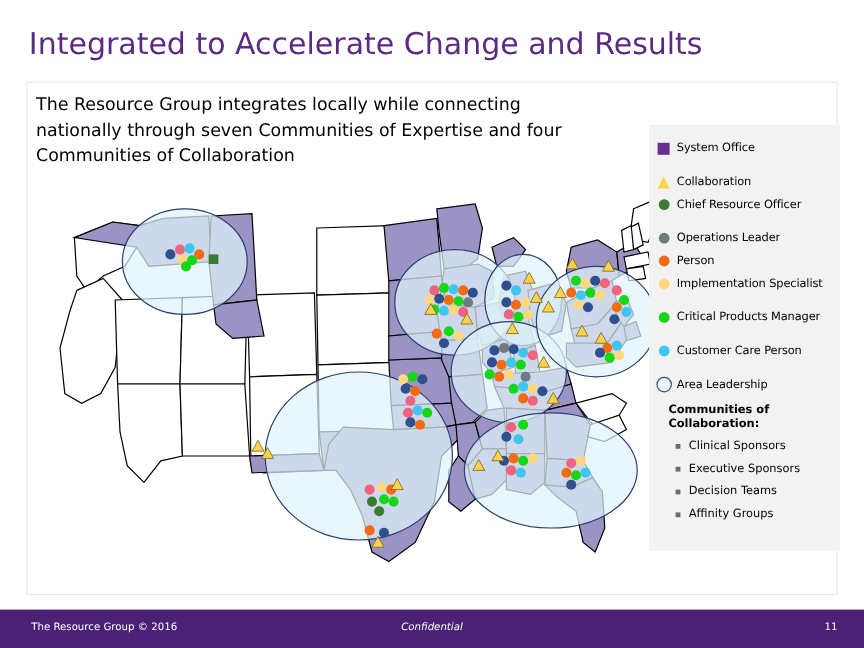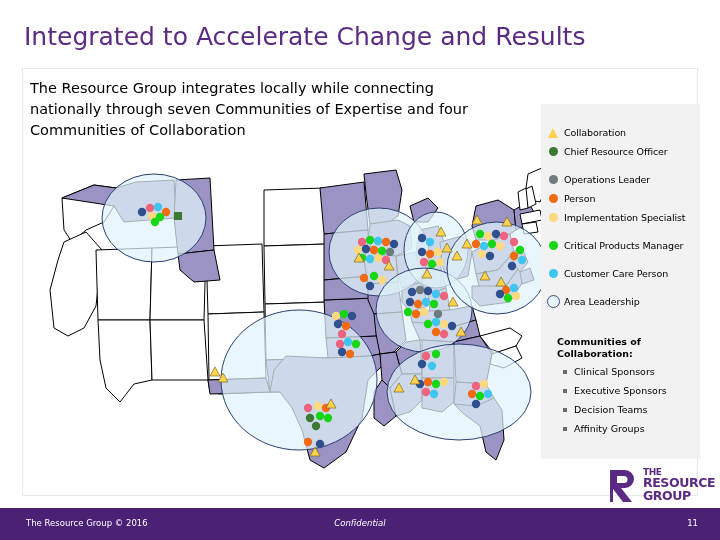--- a/index.html
+++ b/index.html
@@ -427,20 +427,26 @@
         <polygon points="386,254 391,245 396,254" fill="#FFD24D" stroke="#7a6a20" stroke-width="0.7"></polygon>
         <polygon points="370,262 375,253 380,262" fill="#FFD24D" stroke="#7a6a20" stroke-width="0.7"></polygon>
       </g>
     </svg>
   </div>
 
   <div id="legend-panel">
 
     <div class="legend-list">
 
+      <div class="legend-row">
+        <span class="legend-mark">
+            <span class="sq" style="background:#6A2D91"></span>
+          </span>
+        <span class="legend-label">System Office</span>
+      </div>
 
       <div class="legend-row gap">
         <span class="legend-mark">
             <span class="tri"></span>
           </span>
         <span class="legend-label">Collaboration</span>
       </div>
 
       <div class="legend-row">
         <span class="legend-mark">
@@ -510,33 +516,20 @@
         <span class="collab-text">Decision Teams</span>
       </div>
       <div class="collab-item">
         <span class="collab-bullet"></span>
         <span class="collab-text">Affinity Groups</span>
       </div>
     </div>
 
   </div>
 
-  <div id="logo">
-    <div id="logo-r">
-      <svg viewBox="0 0 32 34" width="32" height="34" xmlns="http://www.w3.org/2000/svg">
-        <path d="M2 2 h15 a9 9 0 0 1 0 18 h-4 l11 14 h-9 L5 21 V34 H2 Z" fill="#5B2A82"></path>
-        <path d="M9 8 h7 a3.5 3.5 0 0 1 0 7 H9 Z" fill="#ffffff"></path>
-      </svg>
-    </div>
-    <div id="logo-text">
-      <div class="logo-line" id="logo-l1">THE</div>
-      <div class="logo-line" id="logo-l2">RESOURCE</div>
-      <div class="logo-line" id="logo-l3">GROUP</div>
-    </div>
-  </div>
 
   <div id="footer">
     <div class="footer-txt" id="footer-left">The Resource Group © 2016</div>
     <div class="footer-txt" id="footer-center">Confidential</div>
     <div class="footer-txt" id="footer-right">11</div>
   </div>
 
 </div>
 
 </body></html>

